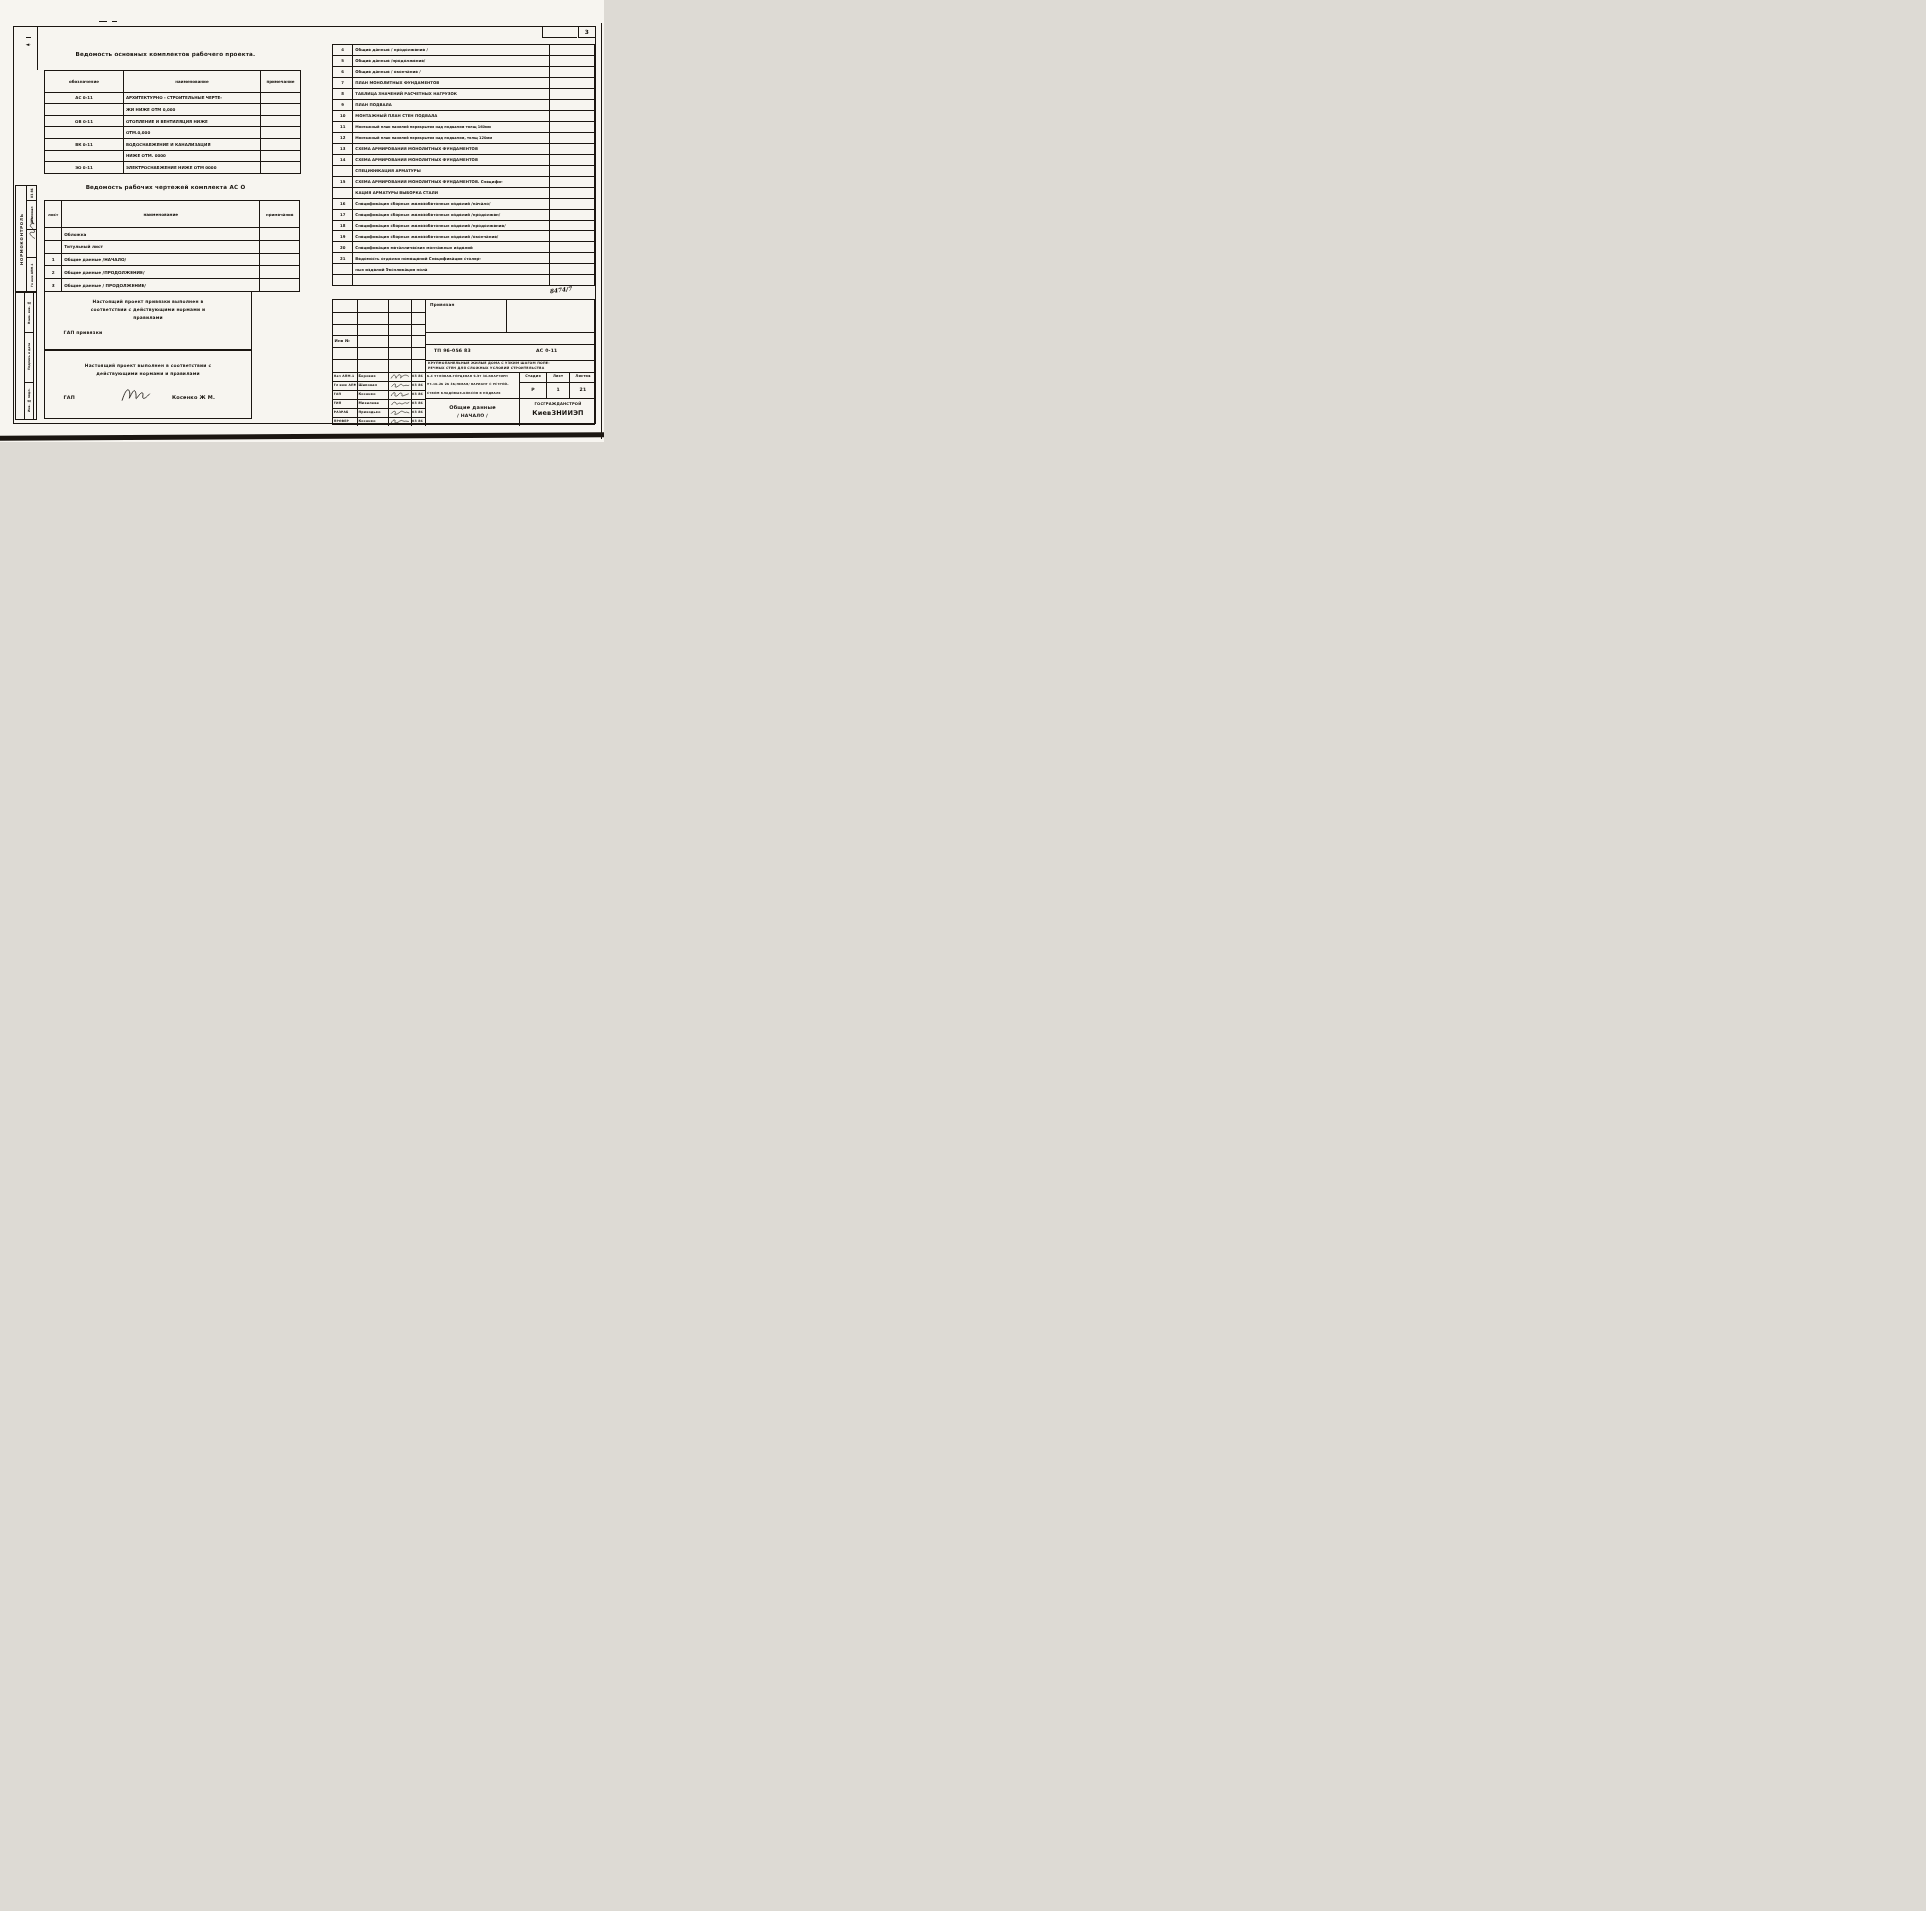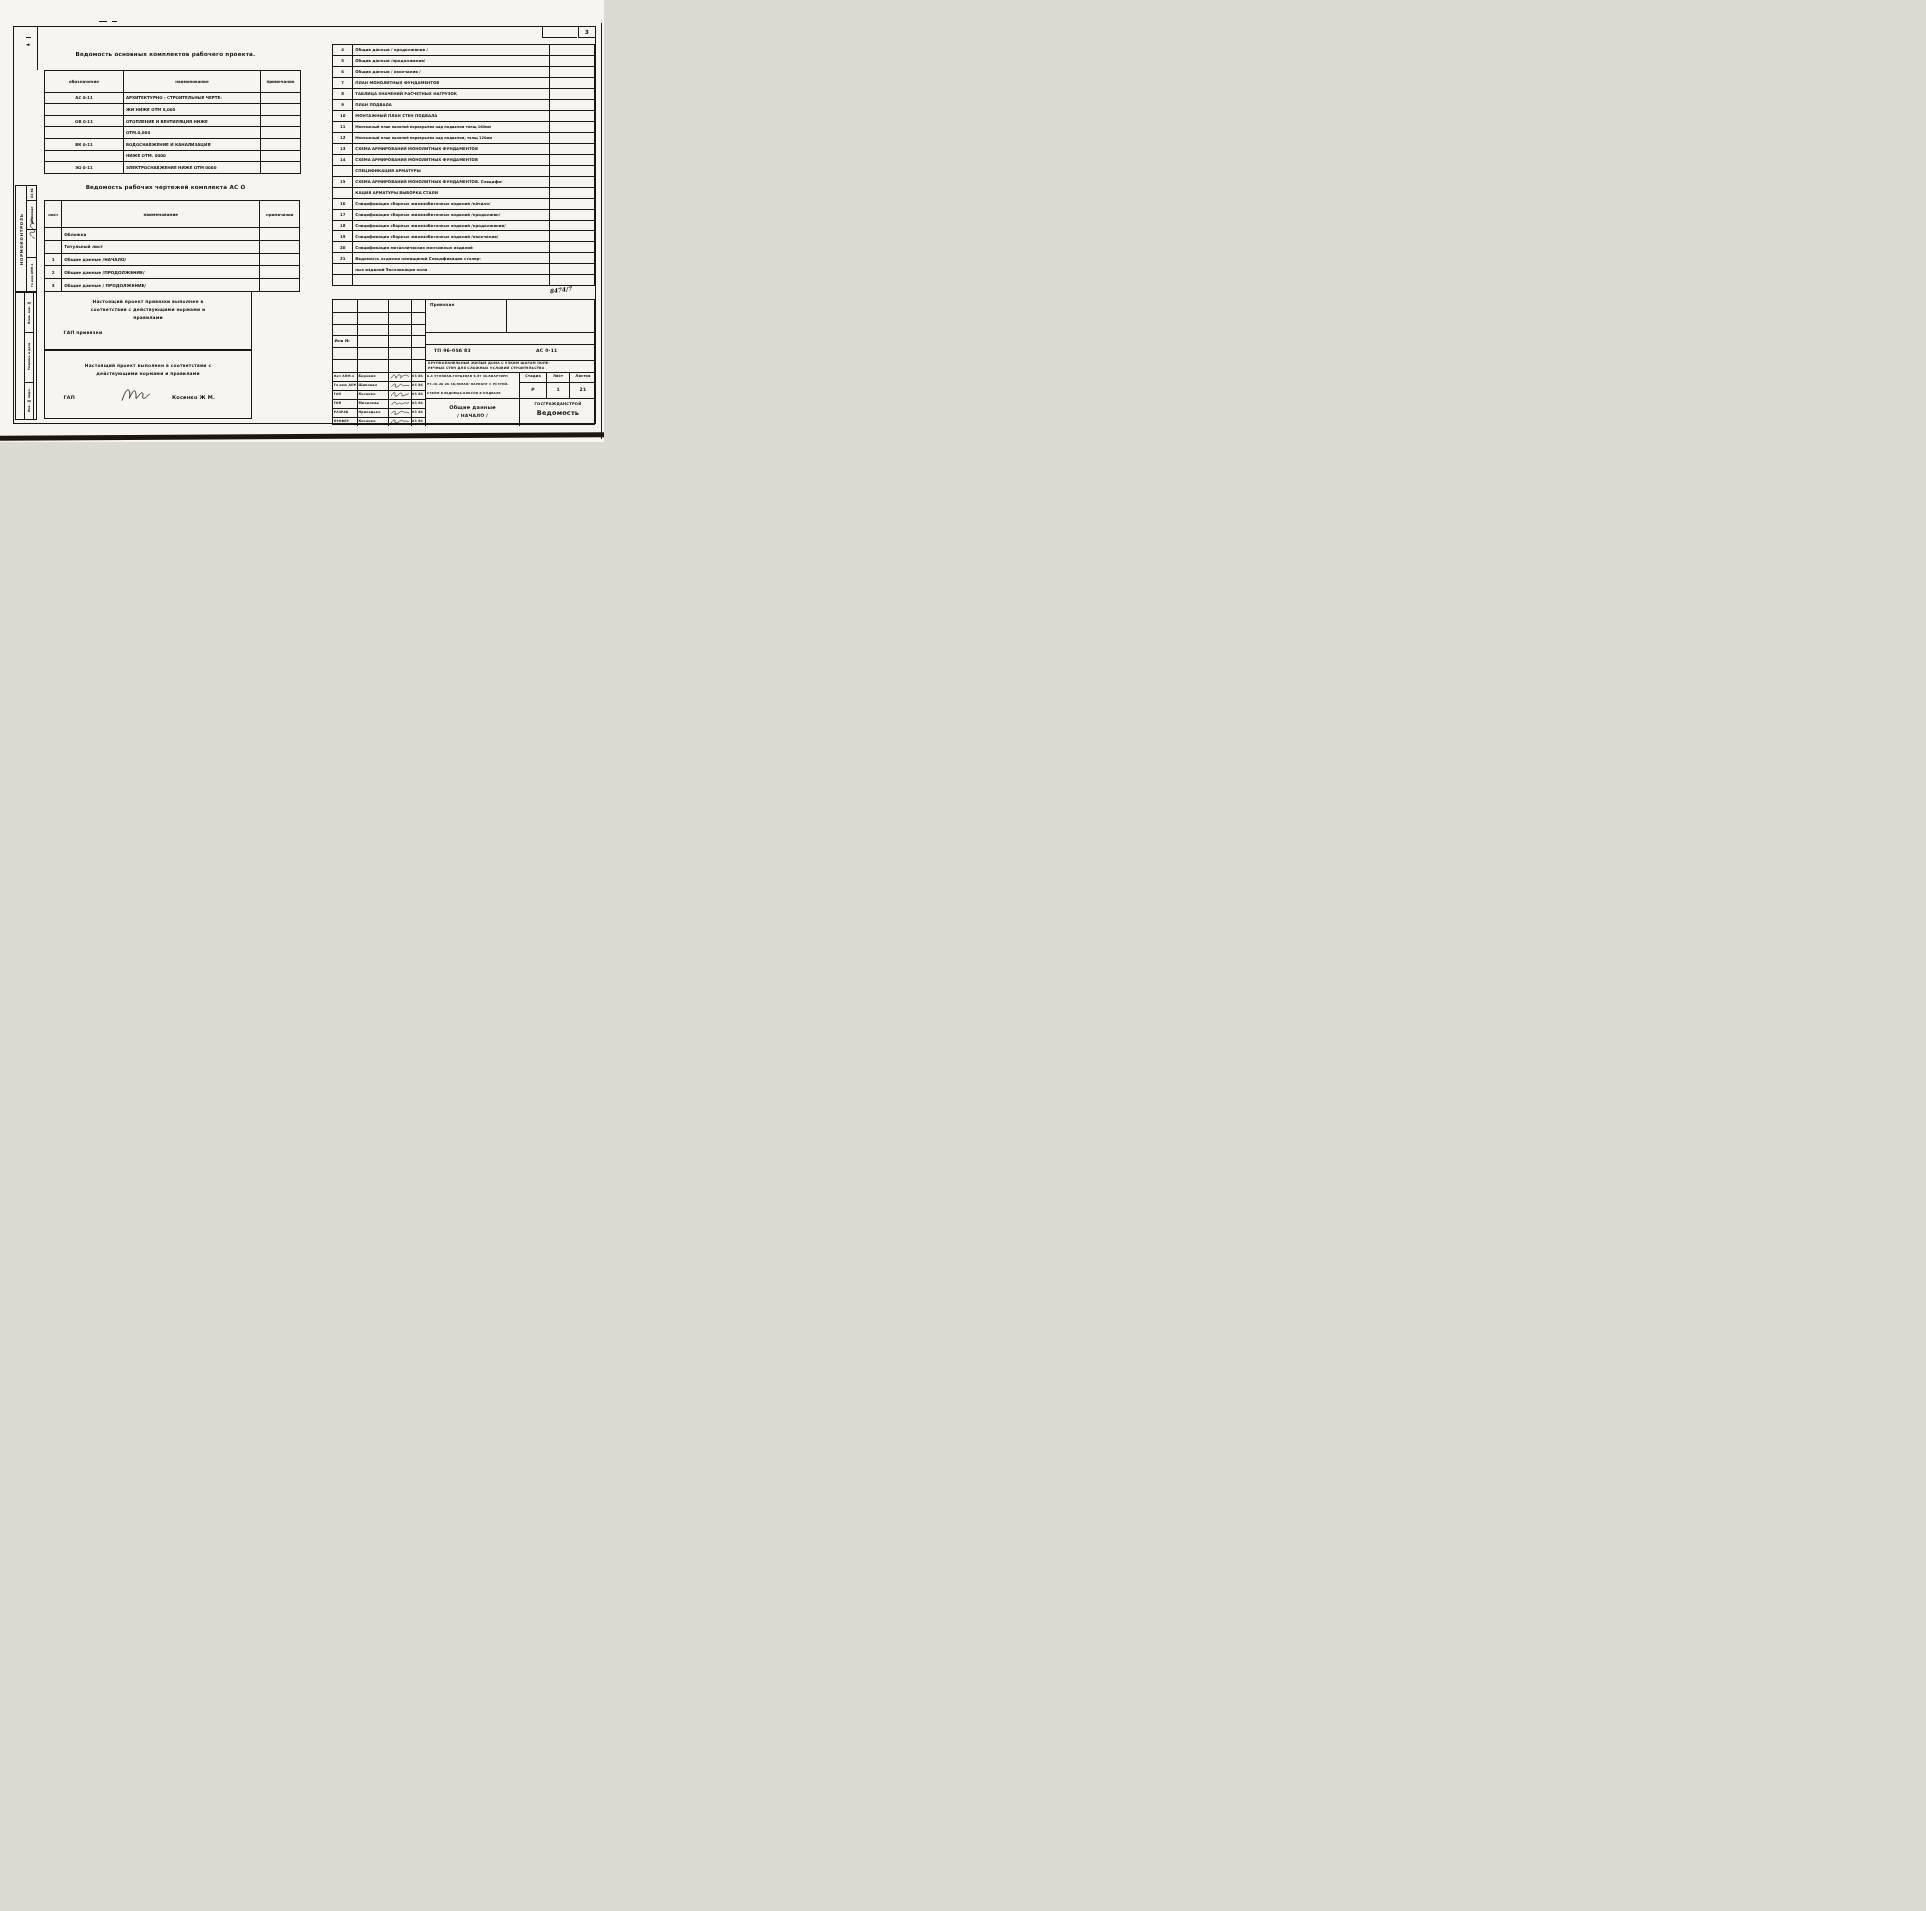--- a/index.html
+++ b/index.html
@@ -327,21 +327,21 @@
     <div class="abs hand ctr" style="left:214px;top:74px;width:22.3px;font-size:3.5px;">Лист</div>
     <div class="abs hand ctr" style="left:237px;top:74px;width:26px;font-size:3.5px;">Листов</div>
     <div class="abs hand ctr" style="left:187px;top:87px;width:26px;font-size:4.6px;">Р</div>
     <div class="abs hand ctr" style="left:214px;top:87px;width:22.3px;font-size:4.6px;">1</div>
     <div class="abs hand ctr" style="left:237px;top:87px;width:26px;font-size:4.6px;">21</div>
     <div class="abs thin" style="left:93px;top:98px;width:170px;height:0.8px;"></div>
 
     <div class="abs hand ctr" style="left:93px;top:104px;width:93px;font-size:5px;">Общие  данные</div>
     <div class="abs hand ctr" style="left:93px;top:113px;width:93px;font-size:4.6px;">/ НАЧАЛО /</div>
     <div class="abs hand ctr" style="left:187px;top:102px;width:76px;font-size:3.7px;">ГОСГРАЖДАНСТРОЙ</div>
-    <div class="abs hand ctr" style="left:187px;top:109px;width:76px;font-size:6.5px;">Ведомость</div>
+    <div class="abs hand ctr" style="left:187px;top:109px;width:76px;font-size:6.5px;">КиевЗНИИЭП</div>
 
     <div class="abs thin" style="left:0;top:81px;width:93px;height:0.8px;"></div>
     <div class="abs thin" style="left:0;top:90px;width:93px;height:0.8px;"></div>
     <div class="abs thin" style="left:0;top:99px;width:93px;height:0.8px;"></div>
     <div class="abs thin" style="left:0;top:108px;width:93px;height:0.8px;"></div>
     <div class="abs thin" style="left:0;top:117px;width:93px;height:0.8px;"></div>
 
     <div class="abs hand nowrap" style="left:0.8px;top:74px;width:22.3px;font-size:3px;">Нач АПМ-1</div>
     <div class="abs hand nowrap" style="left:25.4px;top:74px;width:29px;font-size:3.3px;">Боровик</div>
     <div class="abs sig" style="left:57px;top:73px;">

